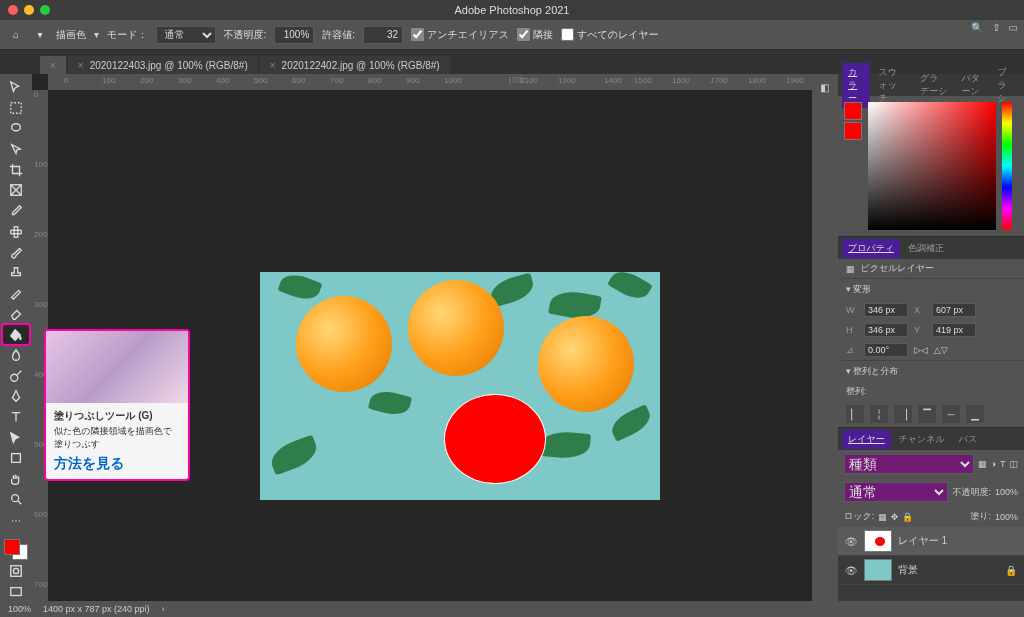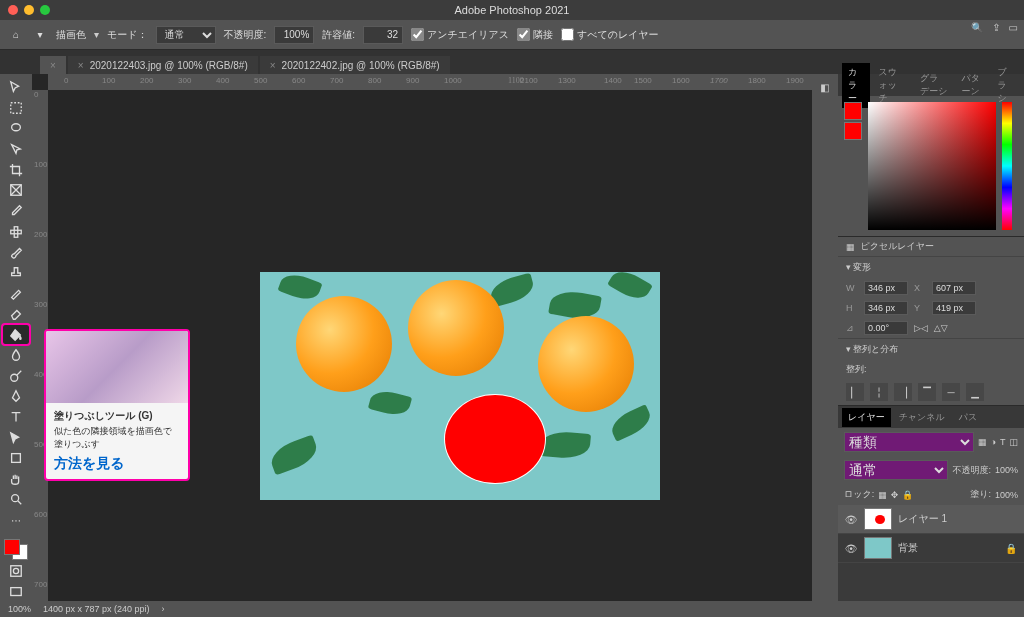--- a/index.html
+++ b/index.html
@@ -41,21 +41,21 @@
 .redcircle{width:100px;height:88px;background:#ff0000;border-radius:50%;position:absolute;left:185px;top:123px;box-shadow:0 0 0 1px #fff;}
 .tooltip{position:absolute;left:44px;top:255px;width:146px;background:#f5f5f5;border:2px solid #ff00aa;border-radius:4px;z-index:100;color:#333;overflow:hidden;}
 .tooltip .timg{height:72px;background:linear-gradient(135deg,#e8c5e8,#b89cc8,#f0d8e8);position:relative;}
 .tooltip .tbody{padding:6px 8px;}
 .tooltip .ttitle{font-size:10px;font-weight:bold;}
 .tooltip .tdesc{font-size:9px;margin-top:2px;}
 .tooltip .tlink{font-size:14px;color:#0066cc;font-weight:bold;margin-top:4px;display:block;}
 .right-panels{width:186px;background:#535353;display:flex;flex-direction:column;}
 .ptabs{height:22px;background:#383838;display:flex;align-items:center;padding:0 4px;gap:2px;font-size:9px;}
 .ptab{padding:3px 6px;color:#999;}
-.ptab.active{background:#000000;color:#ddd;}
+.ptab.active{background:#4c1d95;color:#ddd;text-decoration:underline;}
 .colorpanel{padding:6px;display:flex;gap:6px;}
 .hueslider{width:10px;height:128px;background:linear-gradient(to bottom,#ff0000,#ffff00,#00ff00,#00ffff,#0000ff,#ff00ff,#ff0000);}
 .satval{width:128px;height:128px;background:linear-gradient(to bottom,transparent,#000),linear-gradient(to right,#fff,#ff0000);position:relative;}
 .colorsw{display:flex;flex-direction:column;gap:2px;}
 .colorsw .sw{width:18px;height:18px;border:1px solid #777;}
 .propspanel{border-top:1px solid #2a2a2a;}
 .proprow{display:flex;align-items:center;gap:6px;padding:3px 8px;font-size:9px;}
 .proprow input{background:#3a3a3a;border:1px solid #5a5a5a;color:#ddd;font-size:9px;padding:1px 3px;width:44px;}
 .proprow .lbl{color:#999;width:12px;}
 .sect{padding:4px 8px;font-size:9px;color:#ccc;border-top:1px solid #444;}
@@ -334,20 +334,24 @@
     <div class="colorpanel">
       <div class="colorsw">
         <div class="sw" style="background:#ff0000"></div>
         <div class="sw" style="background:#ff0000"></div>
       </div>
       <div class="satval"></div>
       <div class="hueslider"></div>
     </div>
 
     <div class="propspanel">
+      <div class="ptabs">
+        <span class="ptab active">プロパティ</span>
+        <span class="ptab">色調補正</span>
+      </div>
       <div class="proprow">
           <span>▦</span>
           <span>ピクセルレイヤー</span>
         </div>
       <div class="sect">▾ <span>変形</span></div>
       <div class="proprow">
         <span class="lbl">W</span>
           <input value="346 px" style="">
         <span class="lbl">X</span>
           <input value="607 px" style="">

